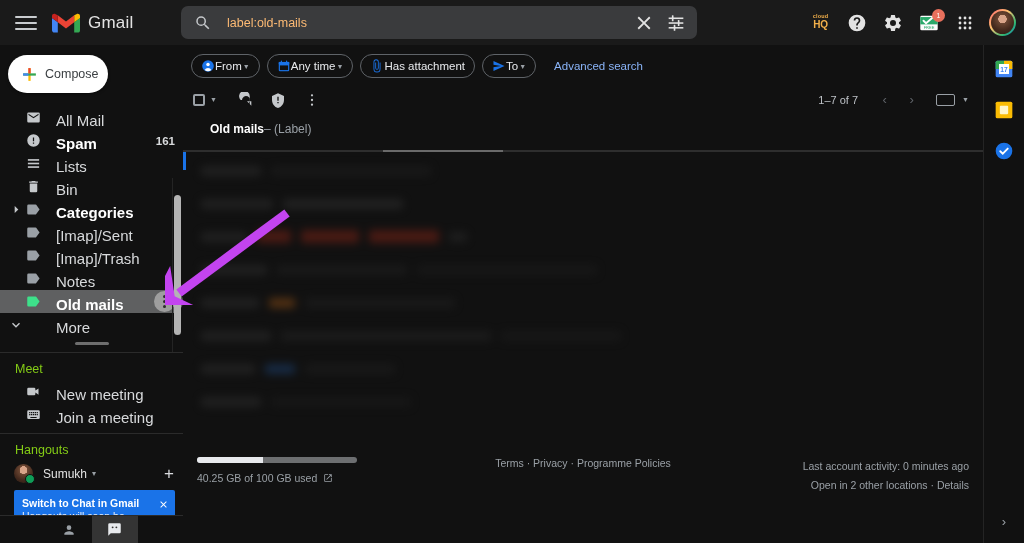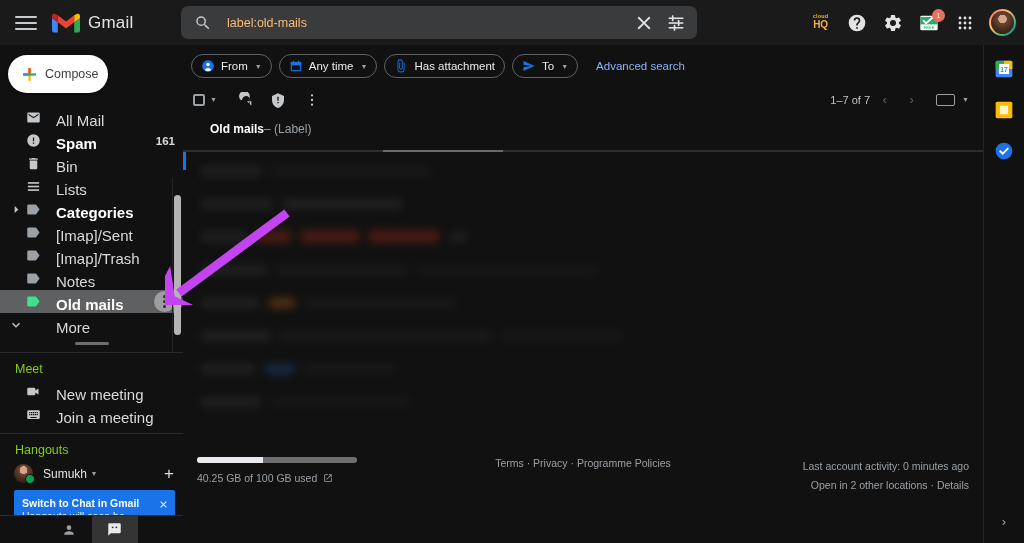--- a/index.html
+++ b/index.html
@@ -144,38 +144,38 @@
   .sb-track-line { position: absolute; left: 172px; top: 178px; width: 11px; height: 174px; border-left: 1px solid #242424; }
 
   
   .main {
     position: absolute; left: 183px; top: 45px; width: 800px; height: 498px;
     background: #111111;
   }
   .chips { display: flex; align-items: center; gap: 7px; padding: 9px 0 0 8px; }
   .chip {
     height: 24px; border: 1px solid #5f6368; border-radius: 13px;
-    display: flex; align-items: center; gap: 6px; padding: 0 9px;
+    display: flex; align-items: center; padding: 0 9px;
     font-size: 11.5px; color: #e8eaed; cursor: pointer; white-space: nowrap;
   }
   .chip .cicon { width: 14px; height: 14px; display: flex; align-items: center; justify-content: center; flex: 0 0 auto; }
   .chip .ccar { font-size: 7px; color: #9aa0a6; margin-left: 1px; }
   .adv-search { font-size: 11.5px; color: #8ab4f8; margin-left: 11px; cursor: pointer; }
 
   .listtools { display: flex; align-items: center; padding: 9px 0 0 10px; position: relative; height: 34px; }
   .lt { display: flex; align-items: center; cursor: pointer; }
   .cbx { width: 12px; height: 12px; border: 2px solid #9aa0a6; border-radius: 2px; }
   .lt-car { font-size: 7px; color: #9aa0a6; margin-left: 5px; }
   .lt-sep { width: 18px; }
   .icnbtn { width: 22px; height: 22px; display: flex; align-items: center; justify-content: center; cursor: pointer; }
 
   .pager {
     position: absolute; right: 14px; top: 9px; display: flex; align-items: center; gap: 2px;
   }
-  .pager-count { font-size: 11px; color: #bdc1c6; }
+  .pager-count { font-size: 11px; color: #bdc1c6; margin-right: 12px; }
   .pg-arrow { width: 25px; height: 25px; display: flex; align-items: center; justify-content: center; color: #5f6368; cursor: pointer; font-size: 13px; }
   .kb { width: 19px; height: 12px; border: 1.4px solid #9aa0a6; border-radius: 2px; margin-left: 10px; cursor: pointer; }
   .kb-car { font-size: 7px; color: #9aa0a6; margin-left: 5px; cursor: pointer; }
 
   .labelhead { padding: 10px 0 0 27px; font-size: 12px; }
   .labelhead b { color: #ffffff; font-weight: 700; }
   .labelhead span { color: #9aa0a6; }
 
   
   .listarea {
@@ -354,38 +354,38 @@
             </svg>
         </span>
         <span class="nlabel">Spam</span>
         <span class="ncount">161</span>
       </div>
 
       <div class="navrow">
         <span class="twisty"></span>
         <span class="nicon">
           <svg width="15" height="15" viewBox="0 0 24 24">
-              <path fill="#c5c8cb" d="M6 19a2 2 0 002 2h8a2 2 0 002-2V7H6zM19 4h-3.5l-1-1h-5l-1 1H5v2h14z"></path>
-            </svg>
-        </span>
-        <span class="nlabel">Bin</span>
-      </div>
-
-      <div class="navrow">
-        <span class="twisty"></span>
-        <span class="nicon">
-          <svg width="15" height="15" viewBox="0 0 24 24">
               <g fill="#c5c8cb">
                 <rect x="3" y="5" width="18" height="2.6"></rect>
                 <rect x="3" y="10.7" width="18" height="2.6"></rect>
                 <rect x="3" y="16.4" width="18" height="2.6"></rect>
               </g>
             </svg>
         </span>
         <span class="nlabel">Lists</span>
+      </div>
+
+      <div class="navrow">
+        <span class="twisty"></span>
+        <span class="nicon">
+          <svg width="15" height="15" viewBox="0 0 24 24">
+              <path fill="#c5c8cb" d="M6 19a2 2 0 002 2h8a2 2 0 002-2V7H6zM19 4h-3.5l-1-1h-5l-1 1H5v2h14z"></path>
+            </svg>
+        </span>
+        <span class="nlabel">Bin</span>
       </div>
 
       <div class="navrow bold">
         <span class="twisty">
           <svg width="9" height="9" viewBox="0 0 10 10">
               <path d="M3 1l4 4-4 4z" fill="#c5c8cb"></path>
             </svg>
         </span>
         <span class="nicon">
           <svg width="15" height="15" viewBox="0 0 24 24">

